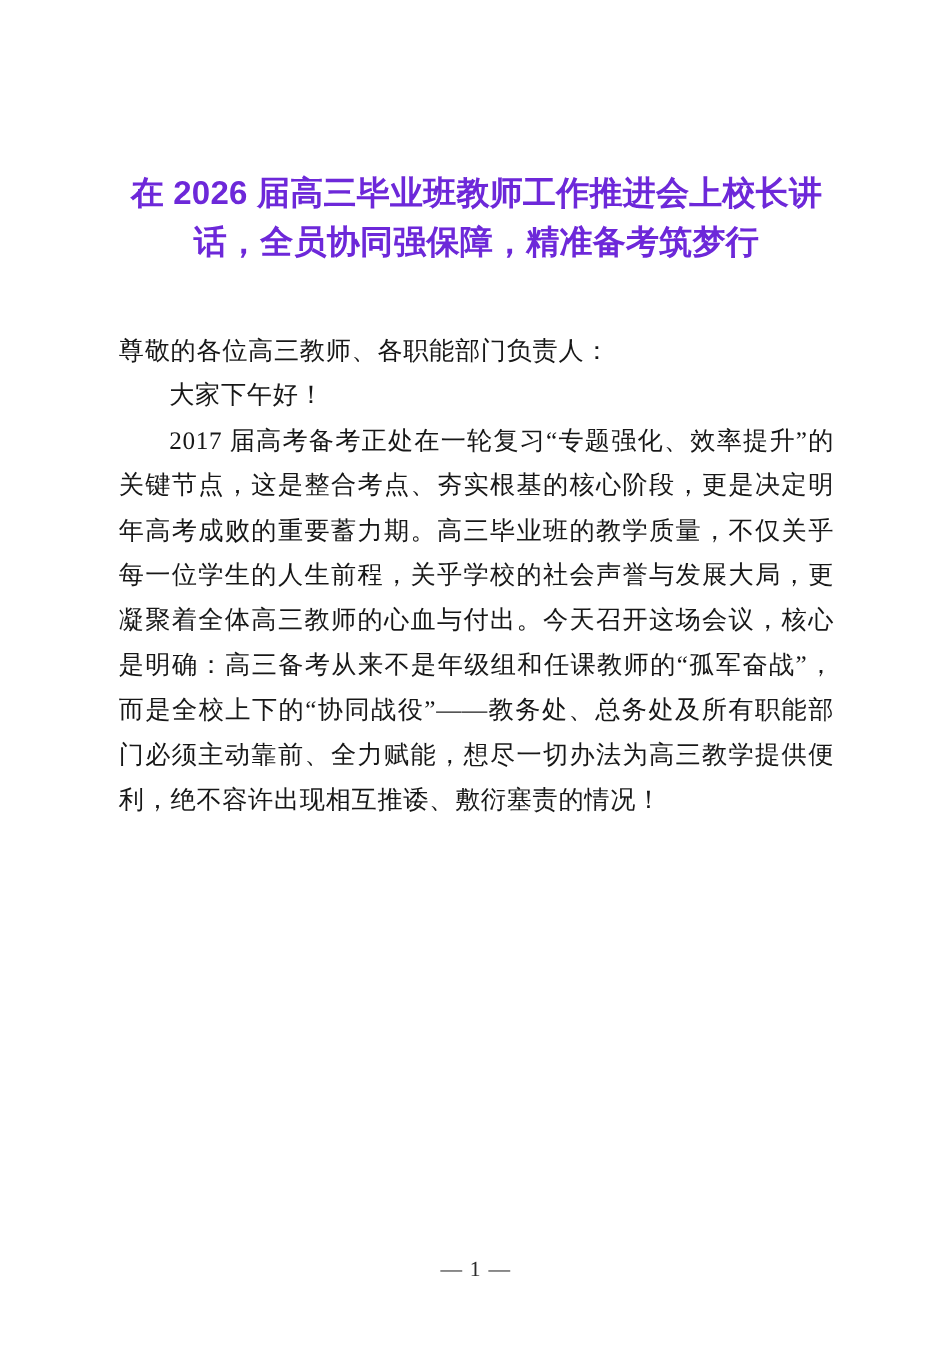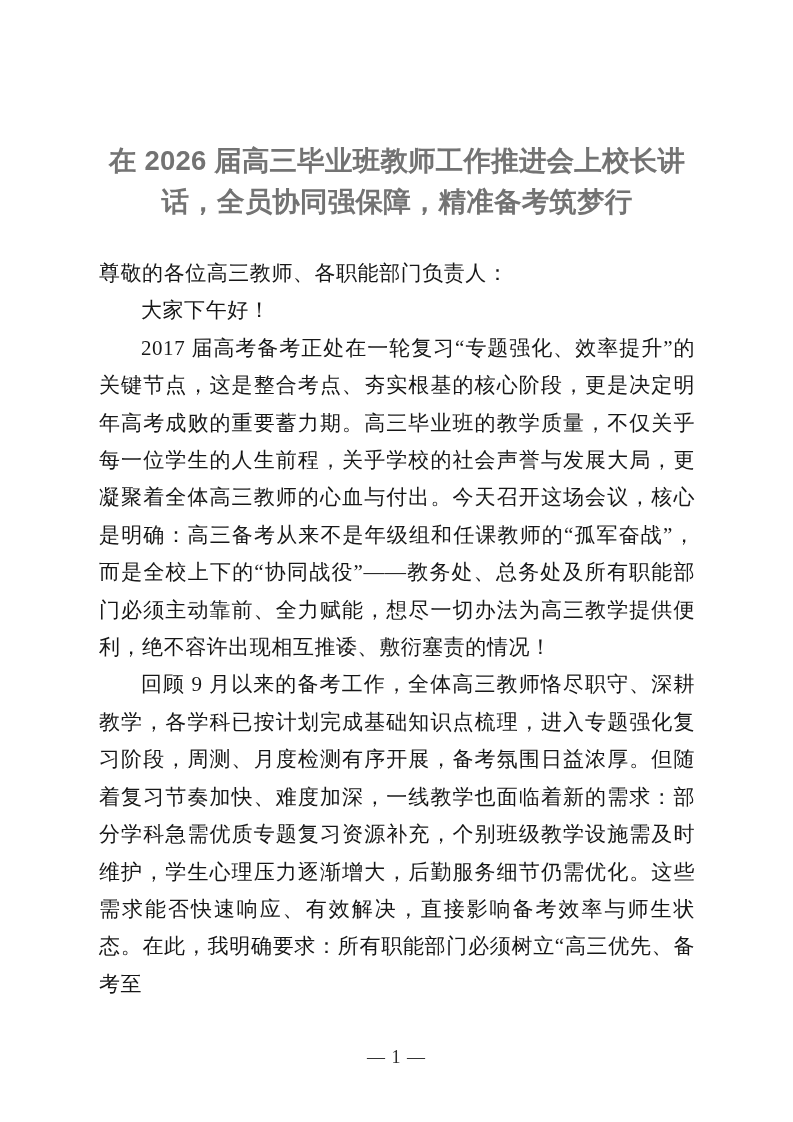--- a/index.html
+++ b/index.html
@@ -36,27 +36,27 @@
   
   .doc-title {
     margin: 0;
     padding-top: 140px;
     font-family: "Liberation Sans", "DejaVu Sans", sans-serif;
     font-weight: bold;
     font-size: 27.5px;
     line-height: 41px;
     text-align: center;
     letter-spacing: 0.2px;
-    color: #737373;
+    color: #6d28d9;
     text-indent: 0;
   }
 
   
   .body-block {
-    margin-top: 33px;
+    margin-top: 52px;
   }
 
   p.para {
     margin: 0;
     font-size: 21px;
     line-height: 37.4px;
     text-align: justify;
     text-justify: inter-ideograph;
     letter-spacing: 0.55px;
     color: #171717;
@@ -96,20 +96,19 @@
     <h1 class="doc-title">在 2026 届高三毕业班教师工作推进会上校长讲话，全员协同强保障，精准备考筑梦行</h1>
 
     <div class="body-block">
 
       <p class="para flush">尊敬的各位高三教师、各职能部门负责人：</p>
 
       <p class="para indent">大家下午好！</p>
 
       <p class="para indent">2017 届高考备考正处在一轮复习“专题强化、效率提升”的关键节点，这是整合考点、夯实根基的核心阶段，更是决定明年高考成败的重要蓄力期。高三毕业班的教学质量，不仅关乎每一位学生的人生前程，关乎学校的社会声誉与发展大局，更凝聚着全体高三教师的心血与付出。今天召开这场会议，核心是明确：高三备考从来不是年级组和任课教师的“孤军奋战”，而是全校上下的“协同战役”——教务处、总务处及所有职能部门必须主动靠前、全力赋能，想尽一切办法为高三教学提供便利，绝不容许出现相互推诿、敷衍塞责的情况！</p>
 
-      <p class="para indent">回顾 9 月以来的备考工作，全体高三教师恪尽职守、深耕教学，各学科已按计划完成基础知识点梳理，进入专题强化复习阶段，周测、月度检测有序开展，备考氛围日益浓厚。但随着复习节奏加快、难度加深，一线教学也面临着新的需求：部分学科急需优质专题复习资源补充，个别班级教学设施需及时维护，学生心理压力逐渐增大，后勤服务细节仍需优化。这些需求能否快速响应、有效解决，直接影响备考效率与师生状态。在此，我明确要求：所有职能部门必须树立“高三优先、备考至</p>
 
     </div>
   </div>
 
   <div class="page-footer">— 1 —</div>
 
 </div>
 
 </body></html>

